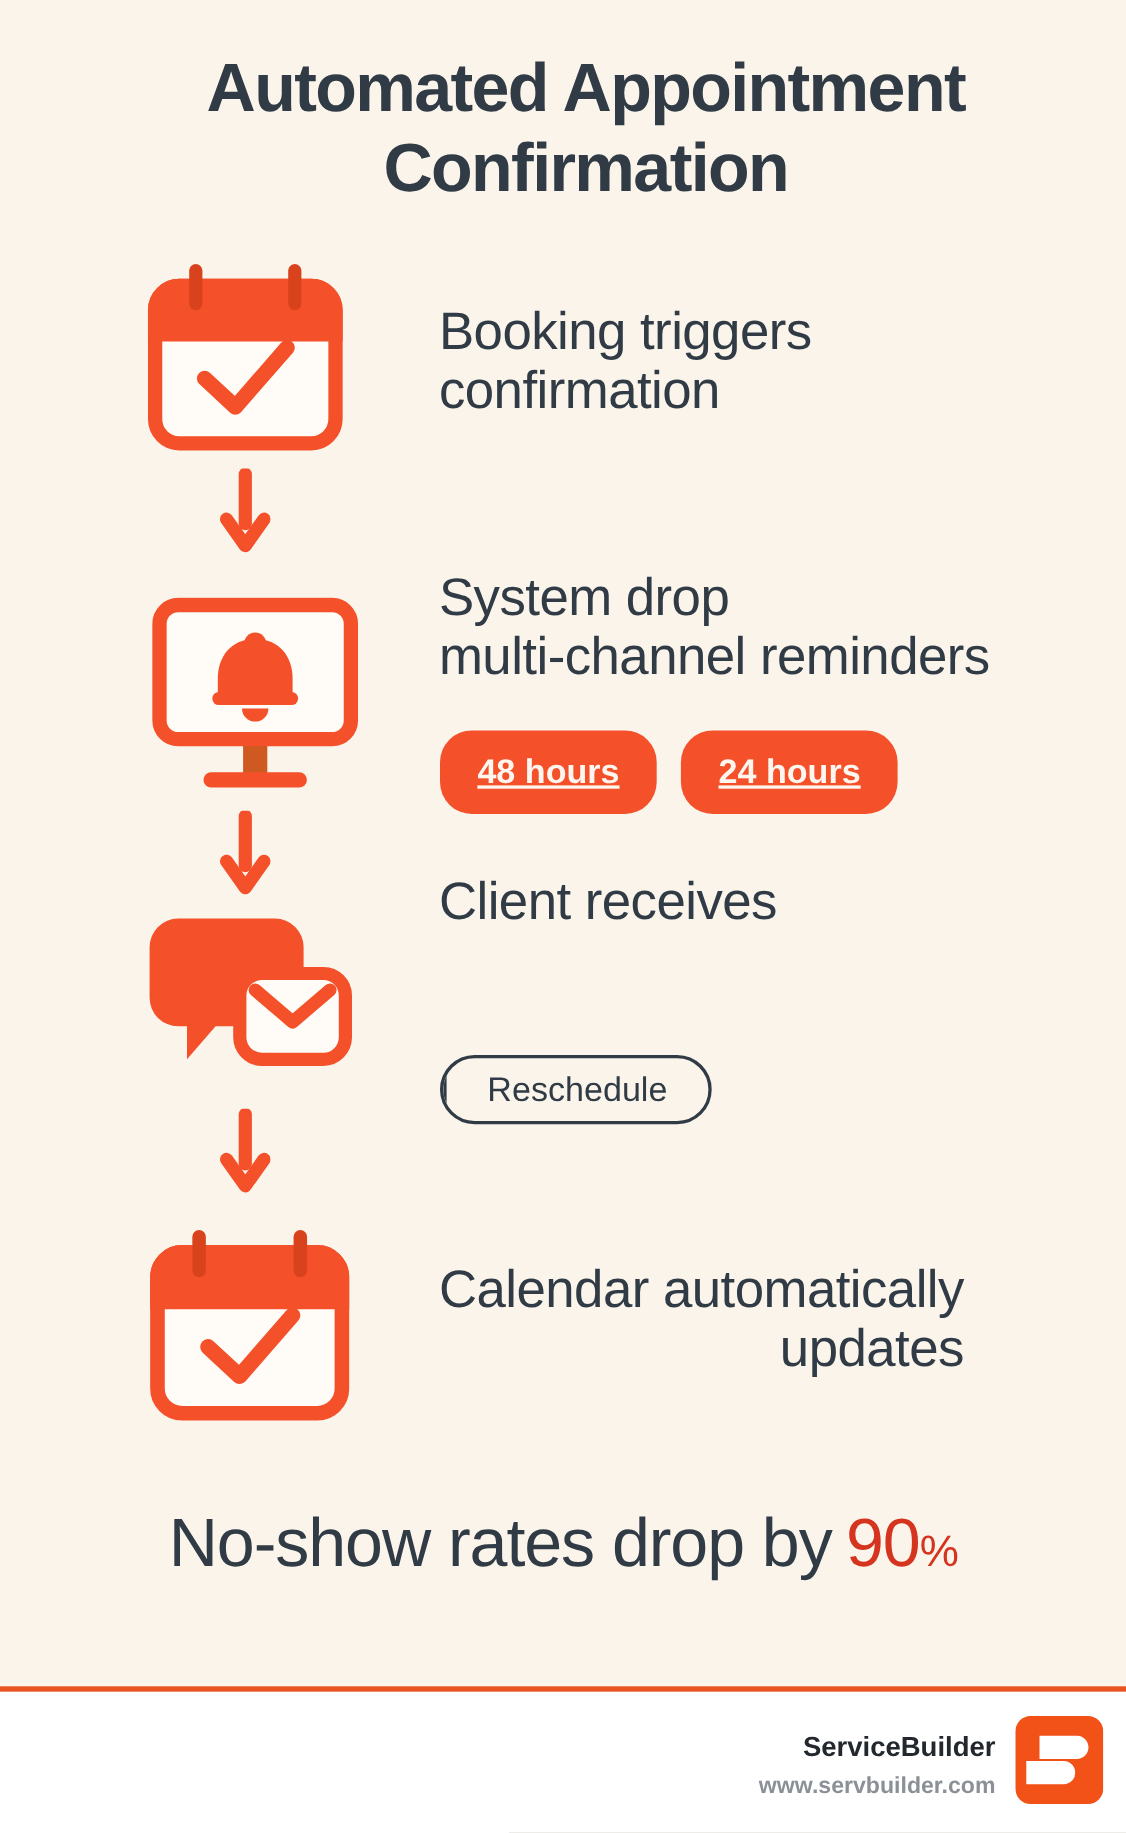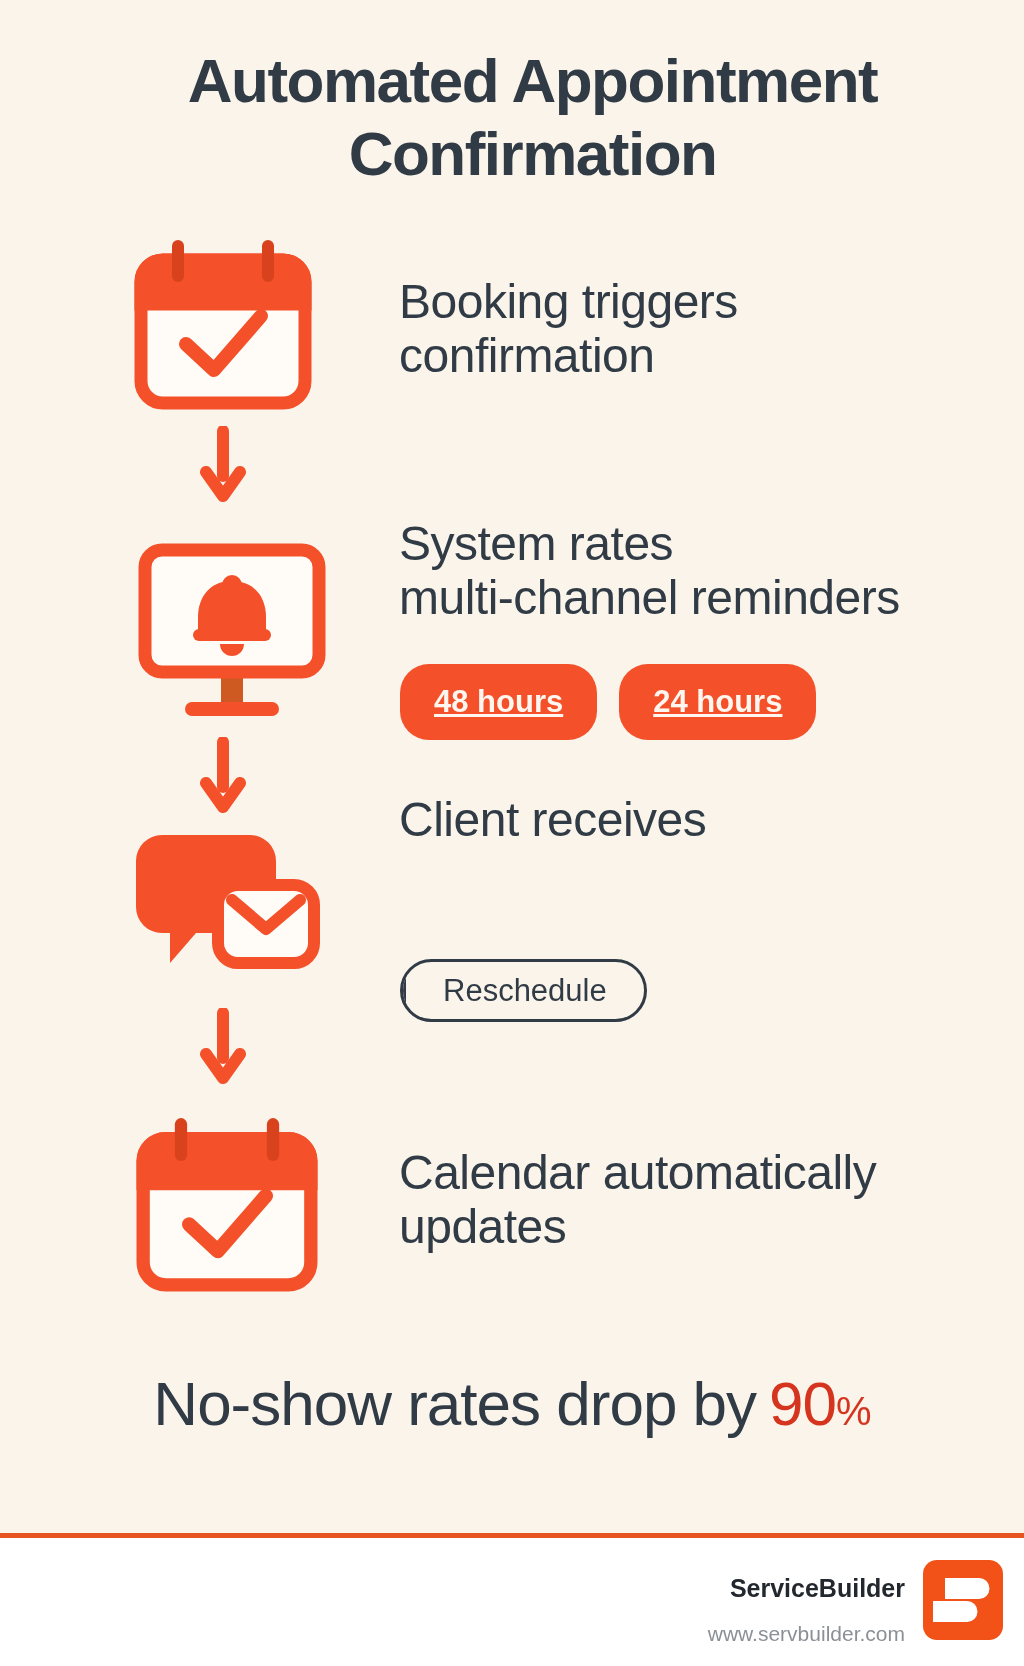--- a/index.html
+++ b/index.html
@@ -81,21 +81,21 @@
   }
   .footer{
     position:absolute;top:1538px;left:0;width:100%;height:136px;
     background:#FFFFFF;
   }
   .footer-text{
     position:absolute;right:119px;top:34px;
     text-align:right;
   }
   .brand{font-size:25px;font-weight:700;color:#22282E;line-height:32px;}
-  .site{font-size:21px;font-weight:400;color:var(--muted);line-height:28px;margin-top:16px;}
+  .site{font-size:21px;font-weight:700;color:var(--muted);line-height:28px;margin-top:6px;}
   .logo{position:absolute;right:21px;top:22px;width:80px;height:80px;}
   svg{display:block;}
 </style>
 </head>
 <body>
 
 <div class="poster">
 
   <div class="title">
     <div>Automated Appointment</div>
@@ -132,21 +132,21 @@
       <g fill="var(--accent)">
         <circle cx="94" cy="42" r="10"></circle>
         <path d="M94 38 c-22 0 -34 16 -34 36 v16 h68 v-16 c0 -20 -12 -36 -34 -36 Z"></path>
         <rect x="55" y="86" width="78" height="12" rx="6"></rect>
         <path d="M82 101 a12 12 0 0 0 24 0 Z"></path>
       </g>
     </svg>
   </div>
 
   <div class="step-text" style="top:517px;">
-    <div>System rates</div>
+    <div>System drop</div>
     <div>multi-channel reminders</div>
   </div>
 
   <div class="badges">
     <div class="badge">48 hours</div>
     <div class="badge">24 hours</div>
   </div>
 
   <div class="icon-box" style="left:200px;top:737px;">
     <svg width="46" height="80" viewBox="0 0 46 80">
@@ -182,21 +182,21 @@
   <div class="icon-box" style="left:136px;top:1113px;">
     <svg width="182" height="182" viewBox="0 0 178 172">
       <rect x="7" y="22" width="164" height="143" rx="22" fill="var(--paper)" stroke="var(--accent)" stroke-width="13"></rect>
       <path d="M7 66 V44 a22 22 0 0 1 22 -22 h120 a22 22 0 0 1 22 22 v22 Z" fill="var(--accent)" stroke="var(--accent)" stroke-width="13"></path>
       <rect x="38" y="2" width="12" height="42" rx="6" fill="var(--accent-dark)"></rect>
       <rect x="128" y="2" width="12" height="42" rx="6" fill="var(--accent-dark)"></rect>
       <polyline points="52,106 80,132 127,78" fill="none" stroke="var(--accent)" stroke-width="14" stroke-linecap="round" stroke-linejoin="round"></polyline>
     </svg>
   </div>
 
-  <div class="step-text" style="top:1146px;">
+  <div class="step-text" style="top:1146px;text-align:right;">
     <div>Calendar automatically</div>
     <div>updates</div>
   </div>
 
   <div class="headline">
     <span>No-show rates drop by</span><span class="stat">90</span><span class="unit">%</span>
   </div>
 
   <div class="rule"></div>
 

